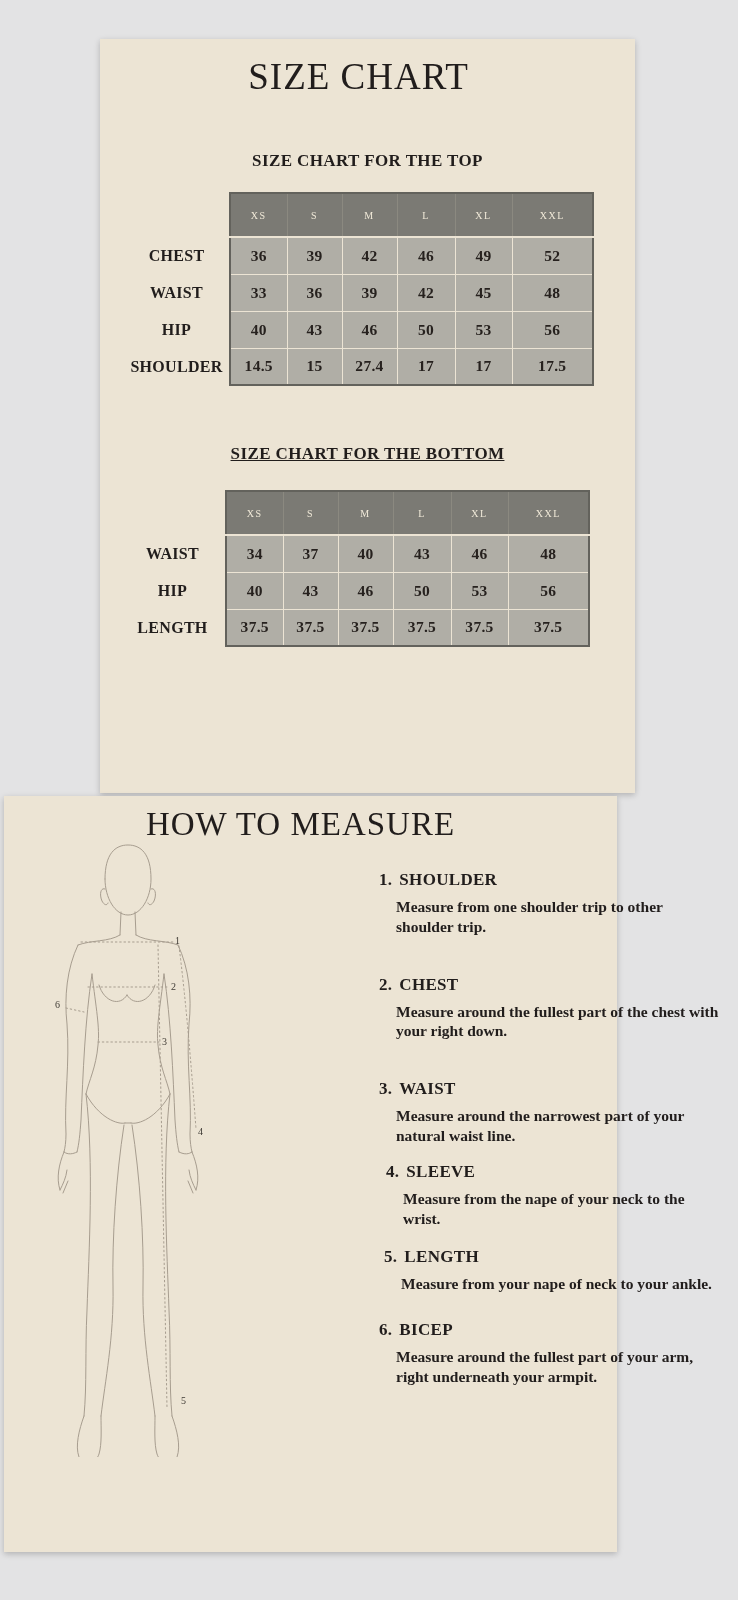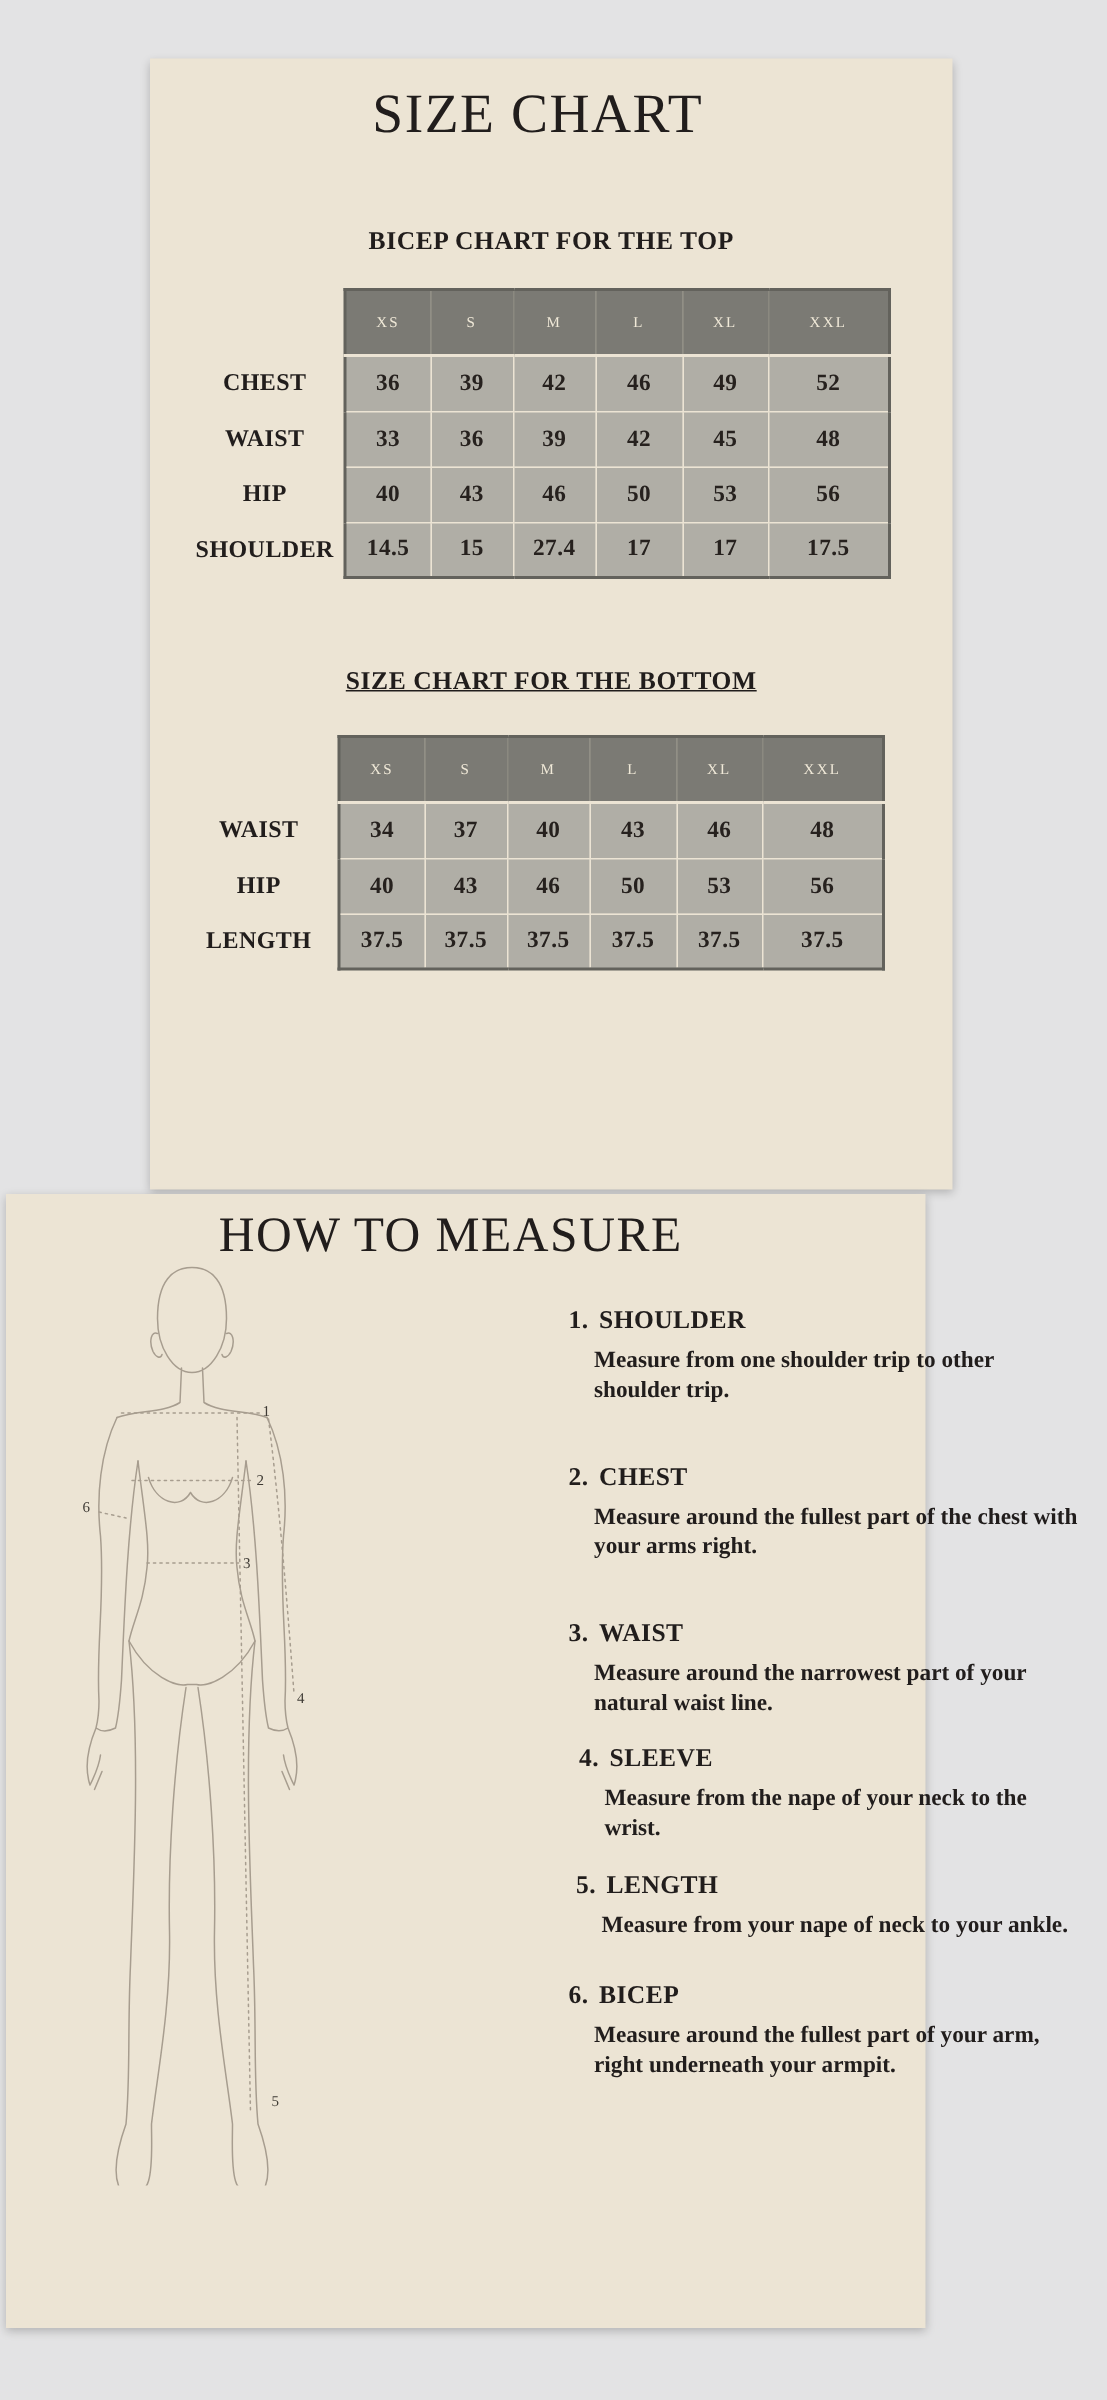--- a/index.html
+++ b/index.html
@@ -66,21 +66,21 @@
   .measure-desc{margin:7px 0 0 17px;font-size:15.5px;font-weight:bold;line-height:1.28;}
 </style>
 </head>
 <body>
 
 <div class="page">
 
   <section class="card" id="size-chart-card">
     <h1 class="main-title">SIZE CHART</h1>
 
-    <h2 class="section-title" id="top-table-title">BICEP CHART FOR THE TOP</h2>
+    <h2 class="section-title" id="top-table-title">SIZE CHART FOR THE TOP</h2>
 
     <table class="size-table" id="top-table">
       <colgroup>
         <col style="width:106px">
           <col style="width:57px">
           <col style="width:55px">
         <col style="width:55px">
           <col style="width:58px">
           <col style="width:57px">
           <col style="width:81px">
@@ -236,21 +236,21 @@
       <div class="measure-item mi-1">
         <div class="measure-heading">
           <span class="measure-num">1.</span><span class="measure-name">SHOULDER</span>
         </div>
         <p class="measure-desc">Measure from one shoulder trip to other shoulder trip.</p>
       </div>
       <div class="measure-item mi-2">
         <div class="measure-heading">
           <span class="measure-num">2.</span><span class="measure-name">CHEST</span>
         </div>
-        <p class="measure-desc">Measure around the fullest part of the chest with your arms right.</p>
+        <p class="measure-desc">Measure around the fullest part of the chest with your right down.</p>
       </div>
       <div class="measure-item mi-3">
         <div class="measure-heading">
           <span class="measure-num">3.</span><span class="measure-name">WAIST</span>
         </div>
         <p class="measure-desc">Measure around the narrowest part of your natural waist line.</p>
       </div>
       <div class="measure-item mi-4">
         <div class="measure-heading">
           <span class="measure-num">4.</span><span class="measure-name">SLEEVE</span>

